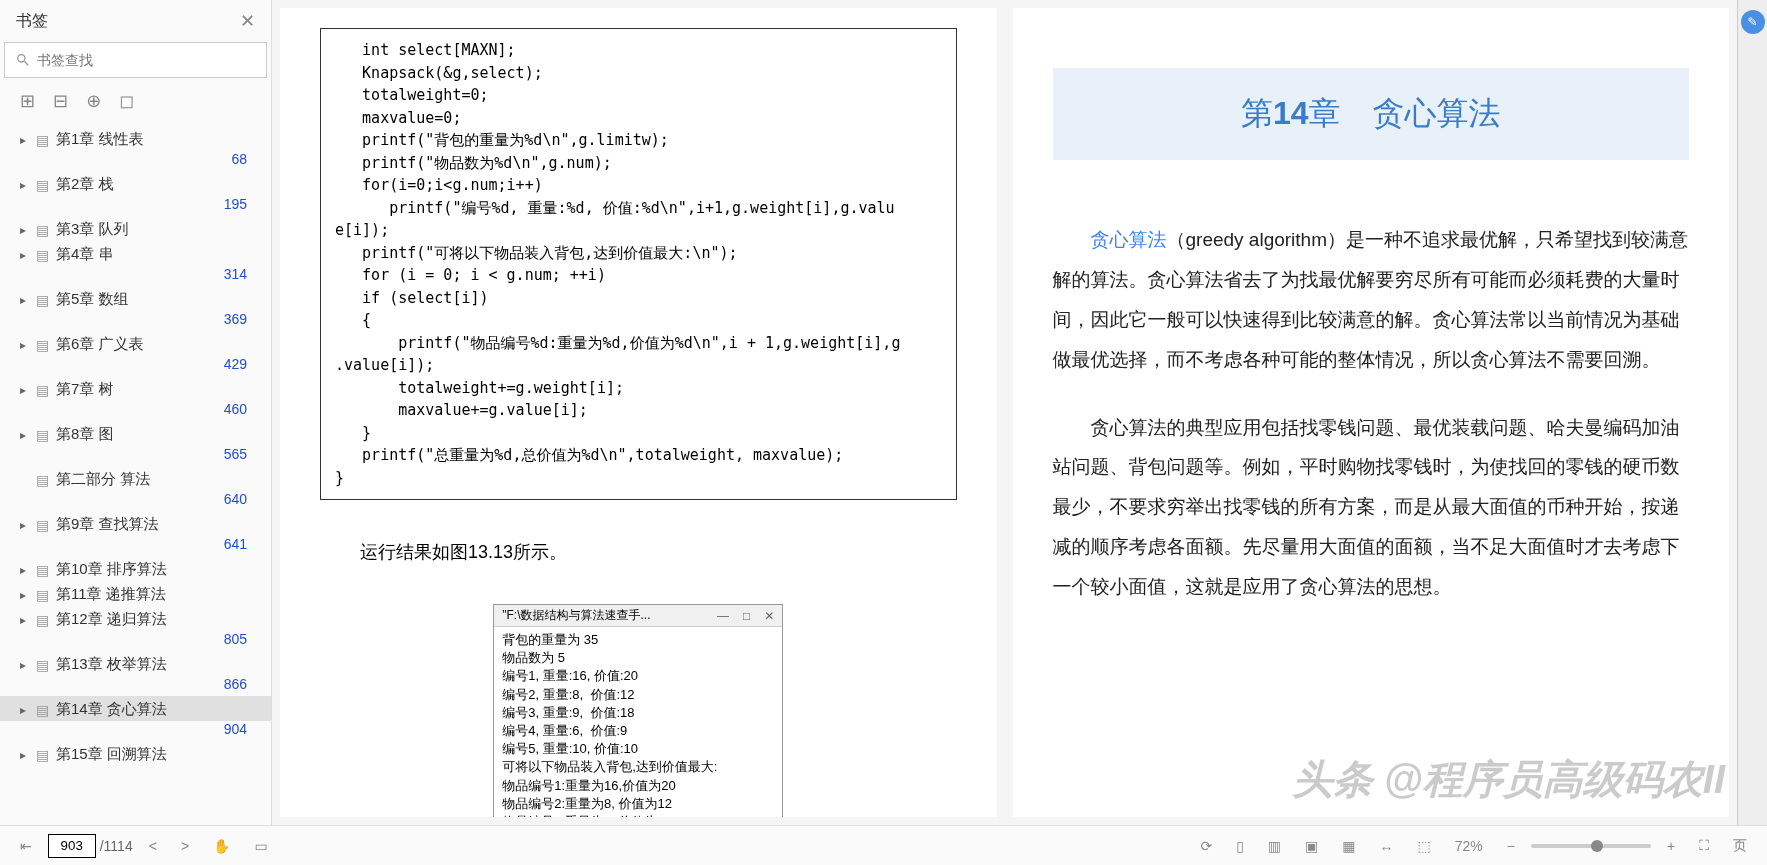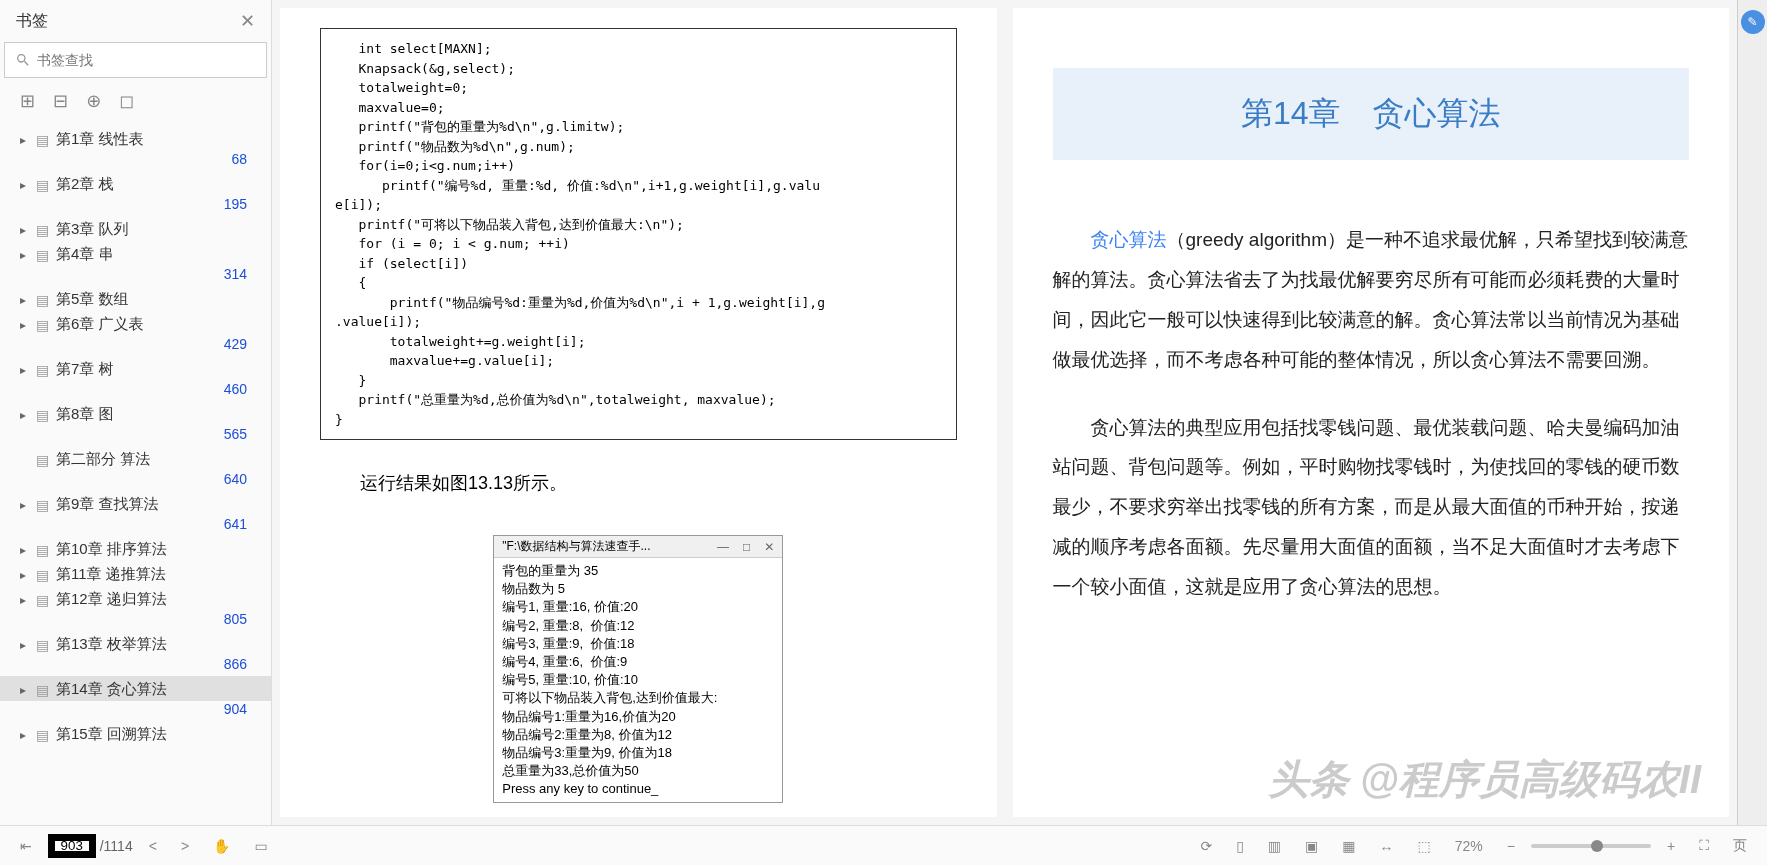--- a/index.html
+++ b/index.html
@@ -17,36 +17,36 @@
 .sb-tools span{font-size:18px;cursor:pointer}
 .bm-list{flex:1;overflow:auto;padding:4px 0}
 .bm-item{display:flex;align-items:center;padding:4px 16px 2px 20px;cursor:pointer;font-size:15px;color:#333}
 .bm-item.active{background:#e0e0e0}
 .bm-arrow{width:12px;color:#666;font-size:12px;margin-right:4px}
 .bm-icon{width:14px;margin-right:6px;color:#999;font-size:14px}
 .bm-label{flex:1;white-space:nowrap;overflow:hidden;text-overflow:ellipsis}
 .bm-page{text-align:right;color:#1d4ed8;font-size:14px;padding:0 24px 4px 0}
 .content{flex:1;display:flex;overflow:hidden;background:#f5f5f5}
 .page{flex:1;background:#fff;margin:8px;padding:20px 40px;overflow:auto;position:relative}
-.code-box{border:1px solid #333;padding:10px 14px;font-family:Consolas,monospace;font-size:13px;line-height:1.5;white-space:pre;margin-bottom:11px}
+.code-box{border:1px solid #333;padding:10px 14px;font-family:Consolas,monospace;font-size:15px;line-height:1.5;white-space:pre;margin-bottom:20px}
 .run-text{font-size:18px;padding:20px 40px}
 .console-win{width:290px;margin:20px auto;border:1px solid #999;font-family:Consolas,monospace;font-size:13px;background:#fff}
 .console-head{display:flex;align-items:center;justify-content:space-between;padding:2px 8px;background:#f0f0f0;border-bottom:1px solid #ccc;font-size:12px}
 .console-head-btns{display:flex;gap:14px;color:#666}
 .console-body{padding:4px 8px;white-space:pre;line-height:1.4}
 .ch-title{text-align:center;margin:40px 0 60px;font-size:32px;color:#3b7dc5;background:#e8f0fa;padding:24px 40px}
-.ch-num{font-weight:normal}
+.ch-num{font-weight:bold}
 .para{font-size:19px;line-height:2.1;text-indent:2em;margin-bottom:28px;color:#222}
 .para .hl{color:#3b82f6}
-.watermark{position:absolute;bottom:10px;right:28px;font-size:40px;color:#aaa;font-weight:bold;opacity:0.6;font-style:italic}
+.watermark{position:absolute;bottom:10px;right:4px;font-size:40px;color:#aaa;font-weight:bold;opacity:0.6;font-style:italic}
 .status{height:40px;border-top:1px solid #ddd;display:flex;align-items:center;padding:0 12px;background:#fafafa;gap:8px;font-size:14px;color:#666}
 .status .spacer{flex:1}
 .status .btn{padding:4px 8px;cursor:pointer;color:#888}
 .pagebox{display:flex;align-items:center;gap:4px}
-.pagebox input{width:48px;text-align:center;border:7px solid #000000;height:24px}
+.pagebox input{width:48px;text-align:center;border:1px solid #000000;height:24px}
 .slider{width:120px;height:4px;background:#ccc;position:relative;border-radius:2px}
 .slider::after{content:"";position:absolute;left:50%;top:-4px;width:12px;height:12px;background:#888;border-radius:50%}
 .side-icon{width:30px;background:#eee;border-left:1px solid #ccc;display:flex;flex-direction:column;align-items:center;padding-top:10px}
 .side-icon .blue-badge{width:24px;height:24px;background:#4a90e2;border-radius:50%;color:#fff;font-size:12px;display:flex;align-items:center;justify-content:center}
 </style>
 </head>
 <body>
 
 <div class="main">
   <div class="sidebar">
@@ -90,20 +90,21 @@
           <span class="bm-arrow">▸</span>
           <span class="bm-icon">▤</span>
           <span class="bm-label">第4章 串</span>
         </div>
         <div class="bm-page">314</div>
         <div class="bm-item">
           <span class="bm-arrow">▸</span>
           <span class="bm-icon">▤</span>
           <span class="bm-label">第5章 数组</span>
         </div>
+        <div class="bm-page">369</div>
         <div class="bm-item">
           <span class="bm-arrow">▸</span>
           <span class="bm-icon">▤</span>
           <span class="bm-label">第6章 广义表</span>
         </div>
         <div class="bm-page">429</div>
         <div class="bm-item">
           <span class="bm-arrow">▸</span>
           <span class="bm-icon">▤</span>
           <span class="bm-label">第7章 树</span>

